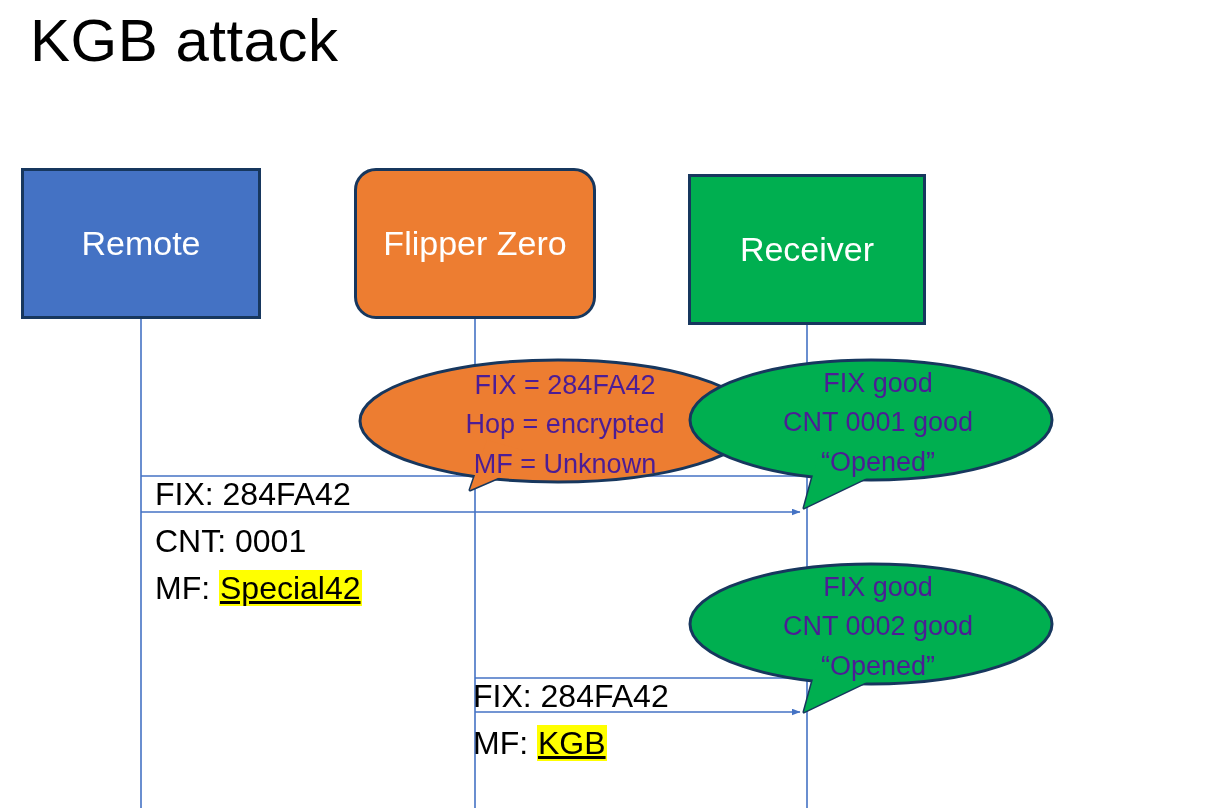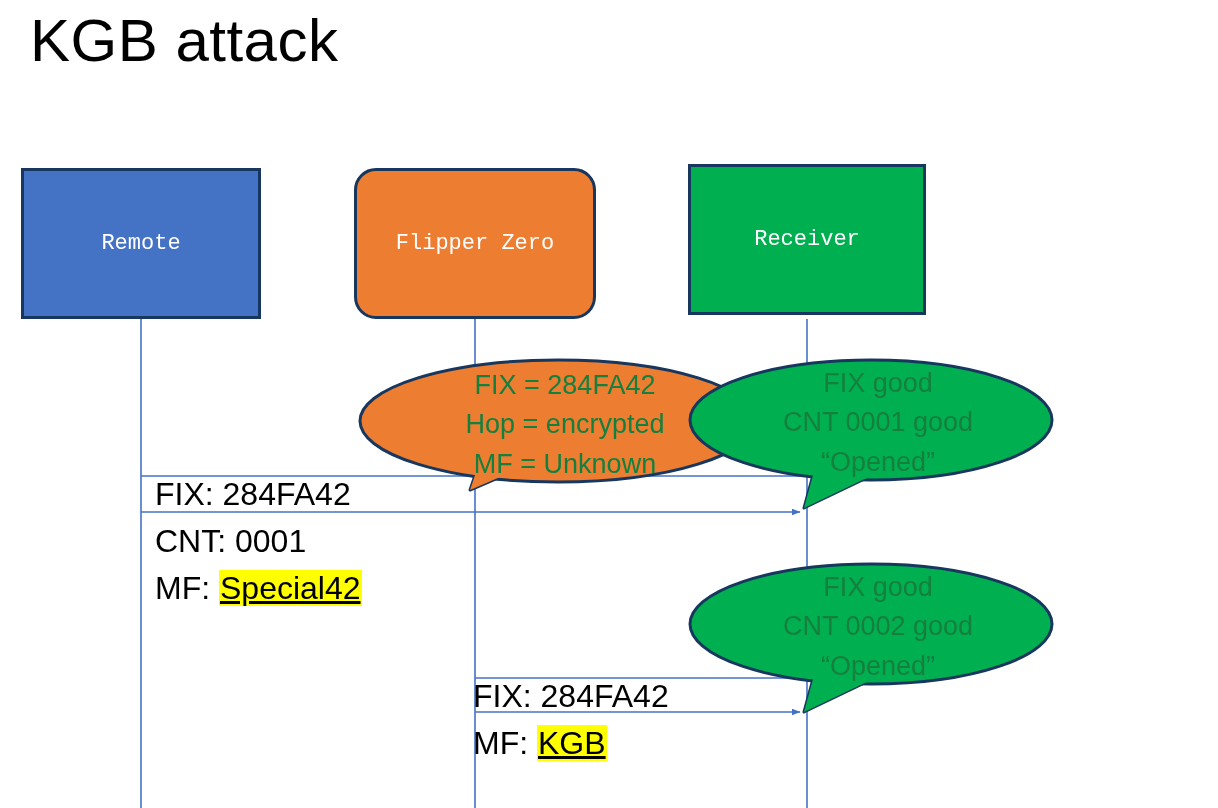--- a/index.html
+++ b/index.html
@@ -45,33 +45,32 @@
   .actor-box {
     position: absolute;
     box-sizing: border-box;
     border: 3px solid #17375E;
     display: flex;
     align-items: center;
     justify-content: center;
   }
   .actor-label {
     color: #ffffff;
-    font-size: 22px;
+    font-size: 34px;
     font-weight: 400;
     white-space: nowrap;
-    font-family: Liberation Mono, monospace;
   }
   #actor-remote  { left: 21px;  top: 168px; width: 240px; height: 151px; }
   #actor-flipper { left: 354px; top: 168px; width: 242px; height: 151px; }
-  #actor-receiver{ left: 688px; top: 164px; width: 238px; height: 151px; }
+  #actor-receiver{ left: 688px; top: 174px; width: 238px; height: 151px; }
 
   
   .bubble-text {
     position: absolute;
-    color: #15803d;
+    color: #4c1d95;
     font-size: 27px;
     line-height: 1.46;
     text-align: center;
     white-space: nowrap;
     pointer-events: none;
   }
   #bubble-orange-text { left: 420px; top: 366px; width: 290px; }
   #bubble-green1-text { left: 745px; top: 364px; width: 266px; }
   #bubble-green2-text { left: 745px; top: 568px; width: 266px; }
 

